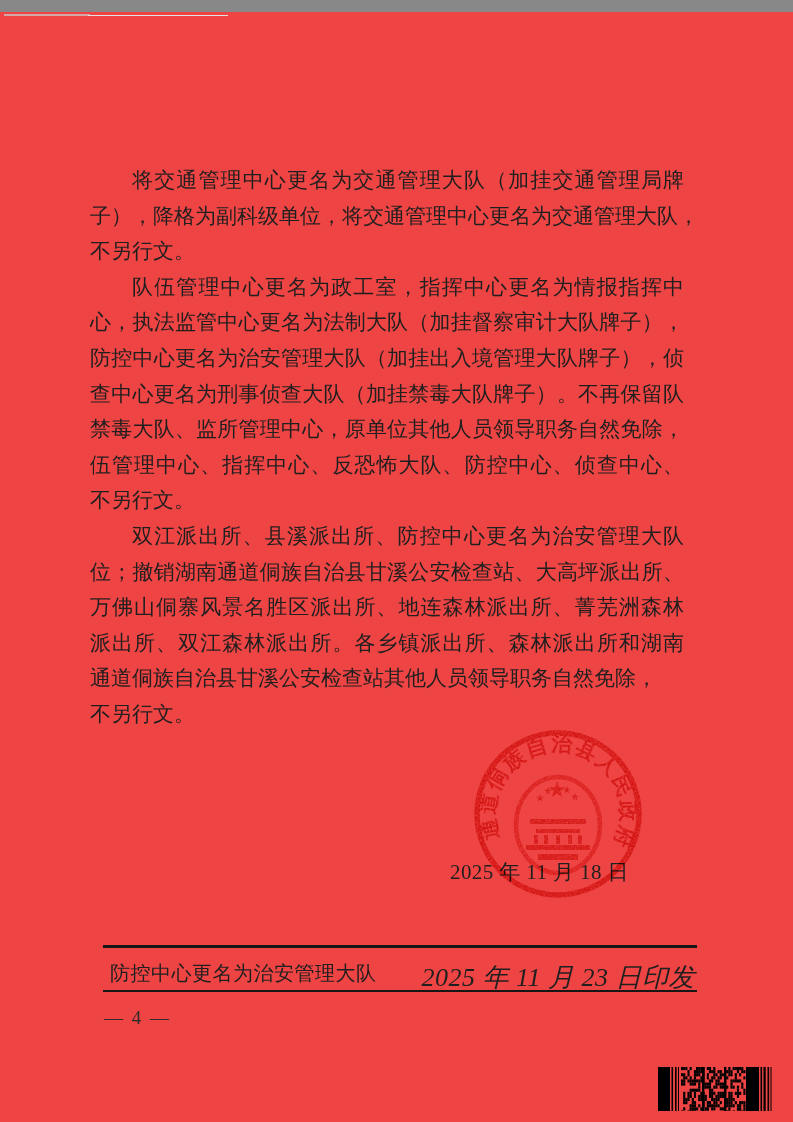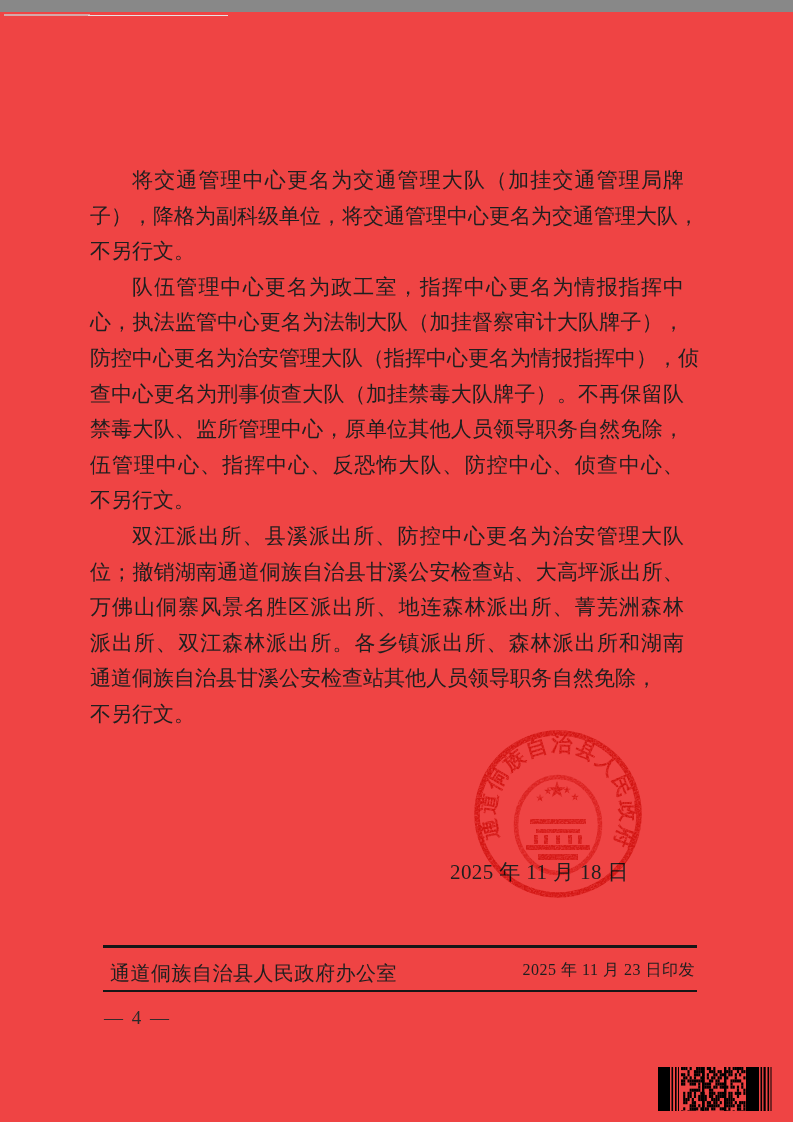--- a/index.html
+++ b/index.html
@@ -30,41 +30,41 @@
   .sign-org{position:absolute;left:417px;top:803px;font-size:21px;letter-spacing:0.6px;white-space:nowrap;}
   .sign-date{position:absolute;left:450px;top:846px;font-size:21px;letter-spacing:0.4px;white-space:nowrap;text-align:right;}
 
   
   .seal{position:absolute;left:468px;top:712px;width:180px;height:180px;mix-blend-mode:multiply;opacity:.92;}
 
   
   .rule-top{position:absolute;left:103px;top:933px;width:594px;height:3px;background:#161616;}
   .rule-bottom{position:absolute;left:103px;top:978px;width:594px;height:2px;background:#161616;}
   .footer-office{position:absolute;left:110px;top:948px;font-size:20px;letter-spacing:0.5px;white-space:nowrap;}
-  .footer-print{position:absolute;right:98px;top:948px;font-size:16px;letter-spacing:0.5px;white-space:nowrap;}
+  .footer-print{position:absolute;right:98px;top:948px;font-size:26px;letter-spacing:0.5px;white-space:nowrap;font-style:italic;}
   .page-number{position:absolute;left:104px;top:995px;font-size:19px;letter-spacing:2px;color:#2a2a2a;white-space:nowrap;}
 
   
   .barcode{position:absolute;left:658px;top:1055px;width:116px;height:44px;}
 </style>
 </head>
 <body>
 
 <div class="page">
 
   <div class="scan-artifact"></div>
   <div class="scan-artifact2"></div>
 
   <div class="doc-body">
       <div class="line indent">将交通管理中心更名为交通管理大队（加挂交通管理局牌</div>
       <div class="line">子），降格为副科级单位，将交通管理中心更名为交通管理大队，</div>
       <div class="line end">不另行文。</div>
       <div class="line indent">队伍管理中心更名为政工室，指挥中心更名为情报指挥中</div>
       <div class="line">心，执法监管中心更名为法制大队（加挂督察审计大队牌子），</div>
-      <div class="line">防控中心更名为治安管理大队（指挥中心更名为情报指挥中），侦</div>
+      <div class="line">防控中心更名为治安管理大队（加挂出入境管理大队牌子），侦</div>
       <div class="line">查中心更名为刑事侦查大队（加挂禁毒大队牌子）。不再保留队</div>
       <div class="line">禁毒大队、监所管理中心，原单位其他人员领导职务自然免除，</div>
       <div class="line">伍管理中心、指挥中心、反恐怖大队、防控中心、侦查中心、</div>
       <div class="line end">不另行文。</div>
       <div class="line indent">双江派出所、县溪派出所、防控中心更名为治安管理大队</div>
       <div class="line">位；撤销湖南通道侗族自治县甘溪公安检查站、大高坪派出所、</div>
       <div class="line">万佛山侗寨风景名胜区派出所、地连森林派出所、菁芜洲森林</div>
       <div class="line">派出所、双江森林派出所。各乡镇派出所、森林派出所和湖南</div>
       <div class="line end">通道侗族自治县甘溪公安检查站其他人员领导职务自然免除，</div>
       <div class="line end">不另行文。</div>
@@ -102,21 +102,21 @@
         <rect x="88" y="111" width="4" height="9" stroke="none"></rect>
         <rect x="100" y="111" width="4" height="9" stroke="none"></rect>
         <rect x="110" y="111" width="4" height="9" stroke="none"></rect>
         <rect x="58" y="121" width="64" height="5" stroke="none"></rect>
         <rect x="70" y="130" width="40" height="6" stroke="none"></rect>
       </g>
     </g>
   </svg>
 
   <div class="rule-top"></div>
-  <div class="footer-office">通道侗族自治县人民政府办公室</div>
+  <div class="footer-office">防控中心更名为治安管理大队</div>
   <div class="footer-print">2025 年 11 月 23 日印发</div>
   <div class="rule-bottom"></div>
   <div class="page-number">— 4 —</div>
 
   <svg class="barcode" viewBox="0 0 116 44">
       <rect x="0" y="0" w="12" width="12" height="44" fill="#000"></rect>
       <rect x="13.5" y="0" w="1.6" width="1.6" height="44" fill="#000"></rect>
       <rect x="17" y="0" w="1.6" width="1.6" height="44" fill="#000"></rect>
       <rect x="20" y="0" w="1" width="1" height="44" fill="#000"></rect>
       <rect x="23" y="0" w="2.15" width="2.15" height="3.1" fill="#000"></rect>

